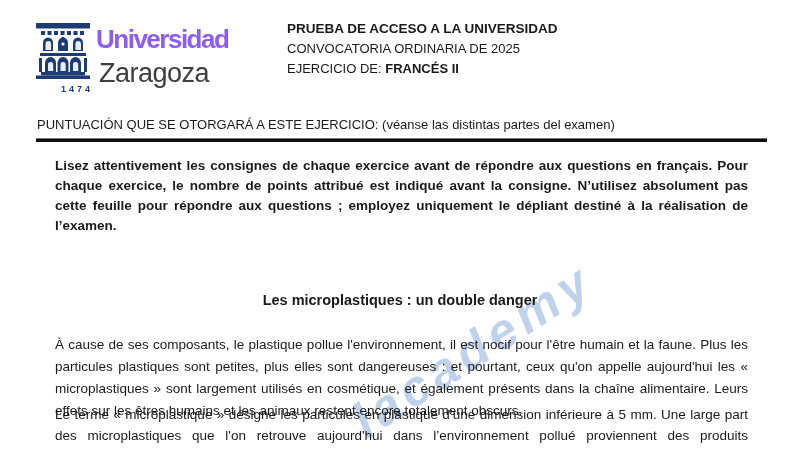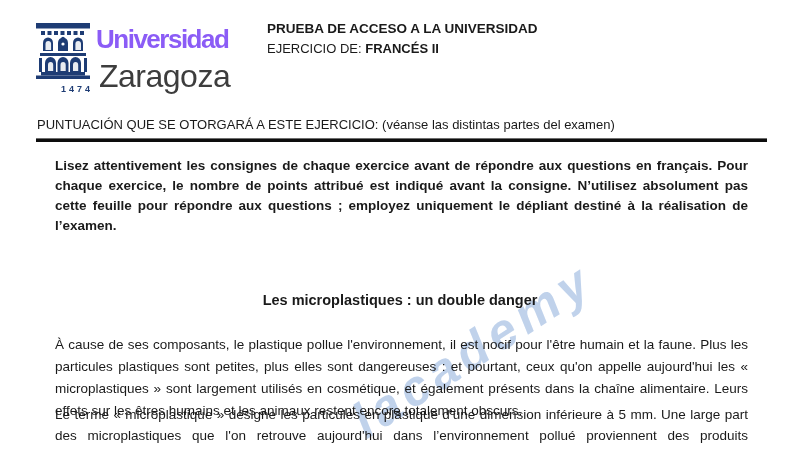--- a/index.html
+++ b/index.html
@@ -39,25 +39,25 @@
     text-align: right; font-size: 9px; font-weight: 700;
     letter-spacing: 3px; color: #1e3c74;
   }
   .wordmark-1 {
     position: absolute; left: 96px; top: 24px;
     font-size: 26px; font-weight: 700; letter-spacing: -1.5px;
     color: #8b5cf6;
   }
   .wordmark-2 {
     position: absolute; left: 99px; top: 58px;
-    font-size: 32px; font-weight: 400; letter-spacing: -0.5px;
+    font-size: 27px; font-weight: 400; letter-spacing: -0.5px;
     color: #3d3d3d;
   }
 
-  .exam-info { position: absolute; left: 267px; top: 19px; font-size: 13px; line-height: 20px; }
+  .exam-info { position: absolute; left: 287px; top: 19px; font-size: 13px; line-height: 20px; }
   .exam-info .row1 { font-size: 13.5px; font-weight: 700; }
   .b { font-weight: 700; }
 
   .scoring-note { position: absolute; left: 37px; top: 117px; font-size: 13px; }
 
   .rule {
     position: absolute; left: 36px; top: 138px; width: 731px; height: 2px;
     border-top: 1.5px solid #6e6e6e;
     border-bottom: 3px solid #0d0d0d;
   }
@@ -132,20 +132,21 @@
       <path d="M40 48 v-6 a2.6 3 0 0 1 5.2 0 v6 z" opacity="0.9"></path>
     </g>
   </svg>
   <div class="logo-year">1474</div>
 
   <div class="wordmark-1">Universidad</div>
   <div class="wordmark-2">Zaragoza</div>
 
   <div class="exam-info">
     <div class="row1">PRUEBA DE ACCESO A LA UNIVERSIDAD</div>
+    <div>CONVOCATORIA ORDINARIA DE 2025</div>
     <div><span>EJERCICIO DE: </span><span class="b">FRANCÉS II</span></div>
   </div>
 
   <div class="scoring-note">PUNTUACIÓN QUE SE OTORGARÁ A ESTE EJERCICIO: (véanse las distintas partes del examen)</div>
 
   <div class="rule"></div>
 
   <div class="instructions">Lisez attentivement les consignes de chaque exercice avant de répondre aux questions en français. Pour chaque exercice, le nombre de points attribué est indiqué avant la consigne. N’utilisez absolument pas cette feuille pour répondre aux questions ; employez uniquement le dépliant destiné à la réalisation de l’examen.</div>
 
   <div class="text-title">Les microplastiques : un double danger</div>

